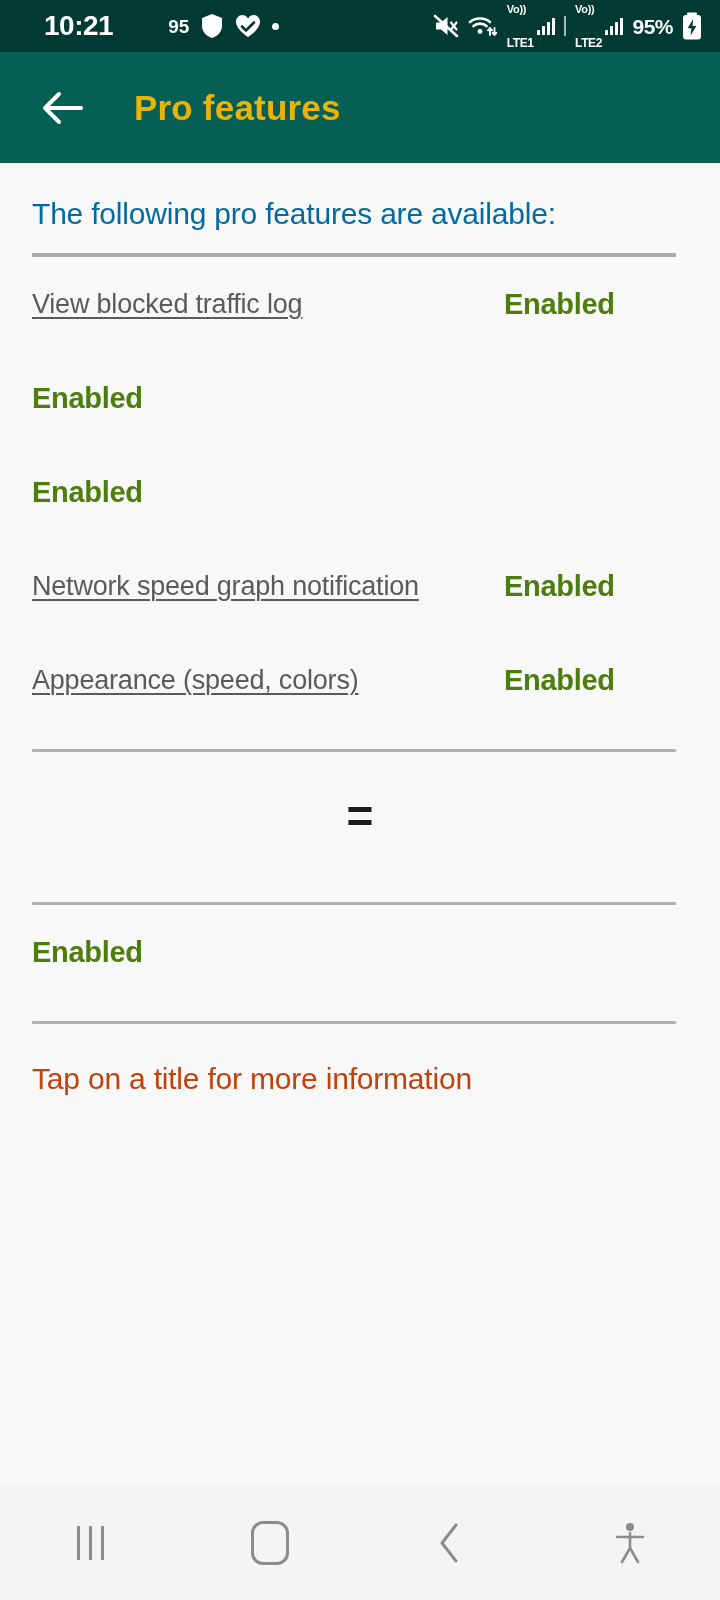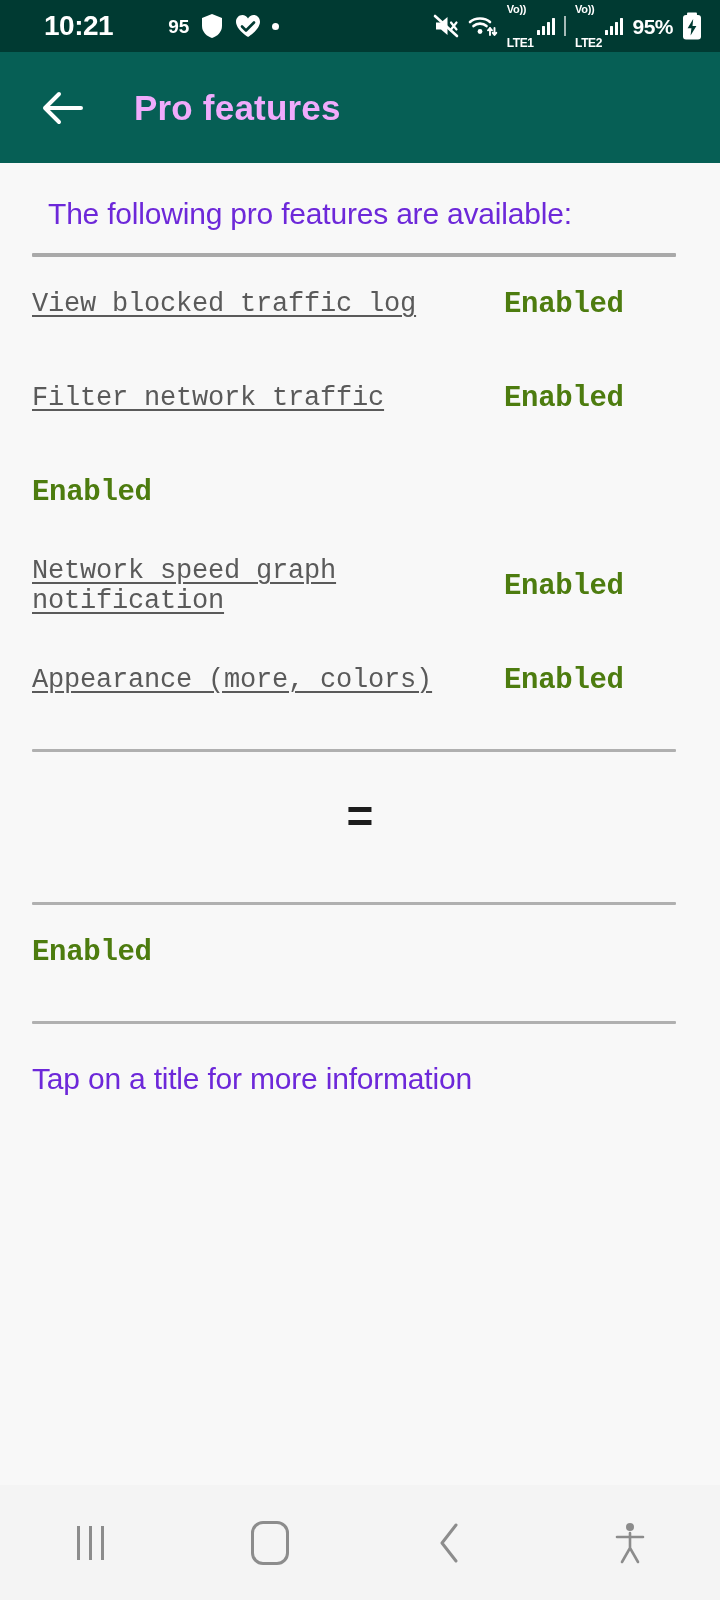--- a/index.html
+++ b/index.html
@@ -35,49 +35,49 @@
   .sb-sep { width:2px; height:20px; background:rgba(255,255,255,.65); }
   .sb-batt-txt { font-size:21px; font-weight:600; letter-spacing:-0.5px; line-height:1; }
 
   
   .appbar {
     position:absolute; top:52px; left:0; width:720px; height:111px;
     background:#065f55; display:flex; align-items:center; padding-left:34px;
   }
   .back-btn { width:56px; height:56px; display:flex; align-items:center; justify-content:center; cursor:pointer; }
   .appbar-title {
-    color:#f0abfc; font-size:35px; font-weight:700; margin-left:44px; letter-spacing:0.2px;
+    color:#eab308; font-size:35px; font-weight:700; margin-left:44px; letter-spacing:0.2px;
   }
 
   
   .content { position:absolute; top:163px; left:0; width:720px; bottom:0; background:#f8f8f8; }
   .intro {
-    font-size:30px; color:#6d28d9; padding:34px 32px 0 48px; letter-spacing:-0.2px;
+    font-size:30px; color:#0369a1; padding:34px 32px 0 32px; letter-spacing:-0.2px;
   }
   .rule { height:4px; background:#a9a9a9; margin:22px 44px 0 32px; border-radius:1px; }
   .rule.thin { background:#b0b0b0; height:3px; }
 
   .rows { padding:0 44px 0 32px; }
   .row {
     display:flex; align-items:center; justify-content:flex-start;
-    height:94px; cursor:pointer;font-family:Liberation Mono, monospace;
+    height:94px; cursor:pointer;
   }
   .row-label {
     font-size:27px; color:#5a5a5a; text-decoration:underline;
     text-underline-offset:4px; text-decoration-thickness:2px;
     letter-spacing:-0.2px; width:472px; flex:0 0 472px;
   }
   .row-status {
     font-size:29px; font-weight:700; color:#4d7c0f; letter-spacing:-0.3px;
   }
 
   .equals-block { height:128px; display:flex; align-items:center; justify-content:center; }
   .equals { font-size:46px; font-weight:700; color:#1c1c1c; line-height:1; letter-spacing:0; }
 
-  .footnote { font-size:30px; color:#6d28d9; padding:38px 32px 0 32px; letter-spacing:-0.2px; }
+  .footnote { font-size:30px; color:#c2410c; padding:38px 32px 0 32px; letter-spacing:-0.2px; }
 
   
   .navbar {
     position:absolute; left:0; bottom:0; width:720px; height:115px;
     background:#f4f4f4; display:flex; align-items:center;
   }
   .nav-btn { flex:1; display:flex; align-items:center; justify-content:center; height:100%; cursor:pointer; }
   .nav-recents { display:flex; gap:9px; }
   .nav-recents i { display:block; width:3px; height:34px; background:#8c8c8c; }
   .nav-home { width:38px; height:44px; border:3px solid #8c8c8c; border-radius:12px; }
@@ -170,32 +170,31 @@
   <div class="content">
     <div class="intro">The following pro features are available:</div>
     <div class="rule"></div>
 
     <div class="rows">
       <div class="row">
         <span class="row-label">View blocked traffic log</span>
         <span class="row-status">Enabled</span>
       </div>
       <div class="row">
-        <span class="row-label">Filter network traffic</span>
         <span class="row-status">Enabled</span>
       </div>
       <div class="row">
         <span class="row-status">Enabled</span>
       </div>
       <div class="row">
         <span class="row-label">Network speed graph notification</span>
         <span class="row-status">Enabled</span>
       </div>
       <div class="row">
-        <span class="row-label">Appearance (more, colors)</span>
+        <span class="row-label">Appearance (speed, colors)</span>
         <span class="row-status">Enabled</span>
       </div>
     </div>
 
     <div class="rule thin"></div>
     <div class="equals-block">
       <span class="equals">=</span>
     </div>
     <div class="rule thin"></div>
 

